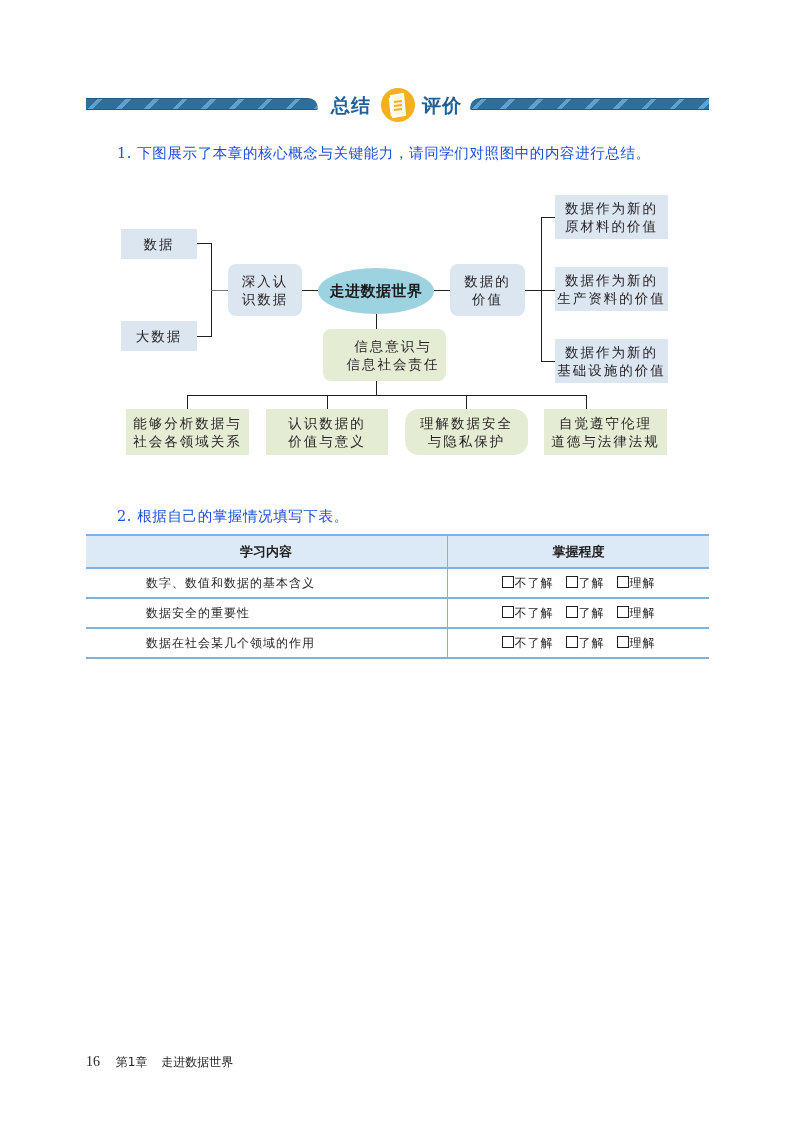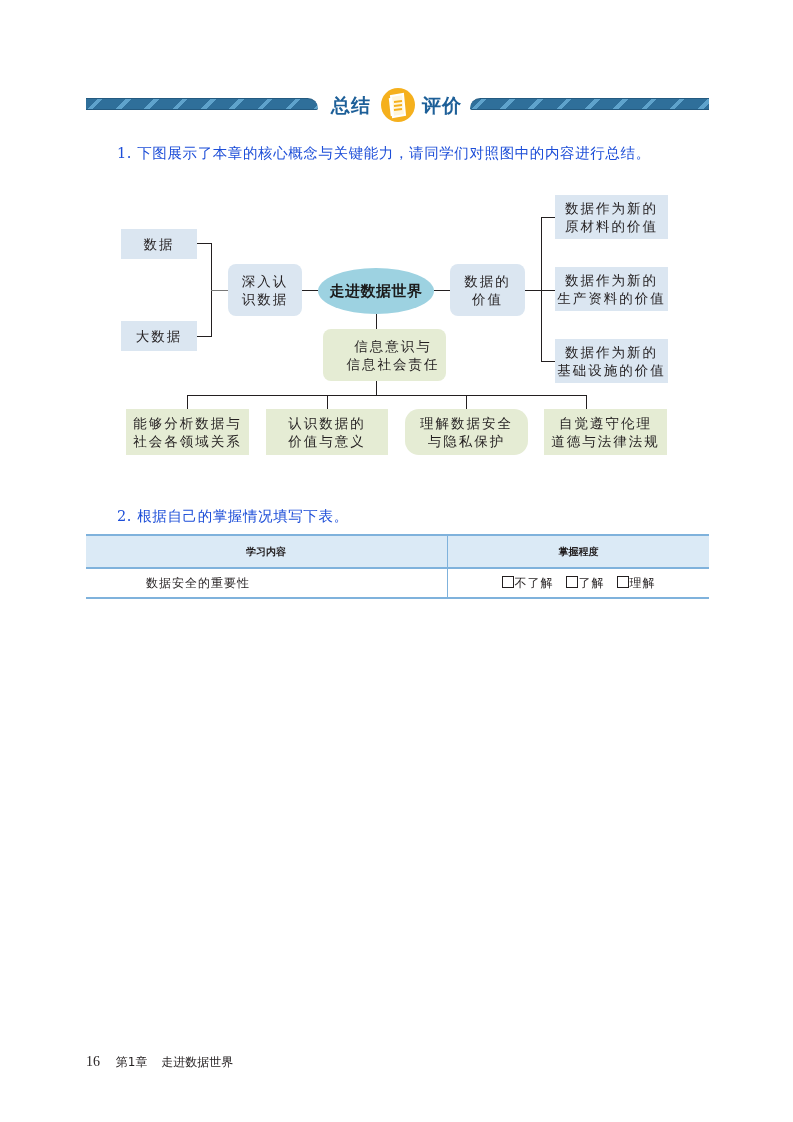--- a/index.html
+++ b/index.html
@@ -26,21 +26,21 @@
   .blue { background:#dbe6f1; }
   .green { background:#e5ecd4; }
   .round { border-radius:8px; }
   .ellipse { background:#9dd2e1; border-radius:50%; font-family:"DejaVu Sans","Liberation Sans",sans-serif;
              font-weight:bold; font-size:15px; letter-spacing:0.5px; color:#1a1a1a; }
   .line { position:absolute; background:#231f20; }
 
   
   .tbl { position:absolute; left:86px; top:534px; width:623px; border-collapse:collapse; }
   .tbl th { background:#dbeaf6; height:29px; font-family:"DejaVu Sans","Liberation Sans",sans-serif;
-            font-weight:bold; font-size:10px; color:#231f20; border-top:2px solid #7fb2dc; border-bottom:2px solid #7fb2dc; }
+            font-weight:bold; font-size:13px; color:#231f20; border-top:2px solid #7fb2dc; border-bottom:2px solid #7fb2dc; }
   .tbl td { height:26px; font-size:12px; border-bottom:2px solid #7fb2dc; letter-spacing:1px; }
   .tbl .c1 { width:300px; border-right:1px solid #7fb2dc; padding-left:60px; text-align:left; }
   .tbl th.c1 { padding-left:0; text-align:center; }
   .tbl .c2 { text-align:center; }
   .opt { display:inline-block; margin:0 6px; }
   .chk { display:inline-block; width:10px; height:10px; border:1px solid #231f20; vertical-align:-1px; margin-right:1px; }
 
   .footer { position:absolute; left:86px; top:1054px; font-family:"DejaVu Sans","Liberation Sans",sans-serif;
             font-size:12px; color:#231f20; }
   .footer span { margin-right:10px; }
@@ -162,21 +162,29 @@
 
 <table class="tbl">
   <thead>
     <tr>
       <th class="c1">学习内容</th>
       <th class="c2">掌握程度</th>
     </tr>
   </thead>
   <tbody id="tbody">
       <tr>
+        <td class="c1">数字、数值和数据的基本含义</td>
+        <td class="c2"><span class="opt"><span class="chk"></span><span>不了解</span></span><span class="opt"><span class="chk"></span><span>了解</span></span><span class="opt"><span class="chk"></span><span>理解</span></span></td>
+      </tr>
+      <tr>
         <td class="c1">数据安全的重要性</td>
+        <td class="c2"><span class="opt"><span class="chk"></span><span>不了解</span></span><span class="opt"><span class="chk"></span><span>了解</span></span><span class="opt"><span class="chk"></span><span>理解</span></span></td>
+      </tr>
+      <tr>
+        <td class="c1">数据在社会某几个领域的作用</td>
         <td class="c2"><span class="opt"><span class="chk"></span><span>不了解</span></span><span class="opt"><span class="chk"></span><span>了解</span></span><span class="opt"><span class="chk"></span><span>理解</span></span></td>
       </tr>
     </tbody>
 </table>
 
 <div class="footer">
   <span class="pg">16</span>
   <span>第1章</span>
   <span>走进数据世界</span>
 </div>

